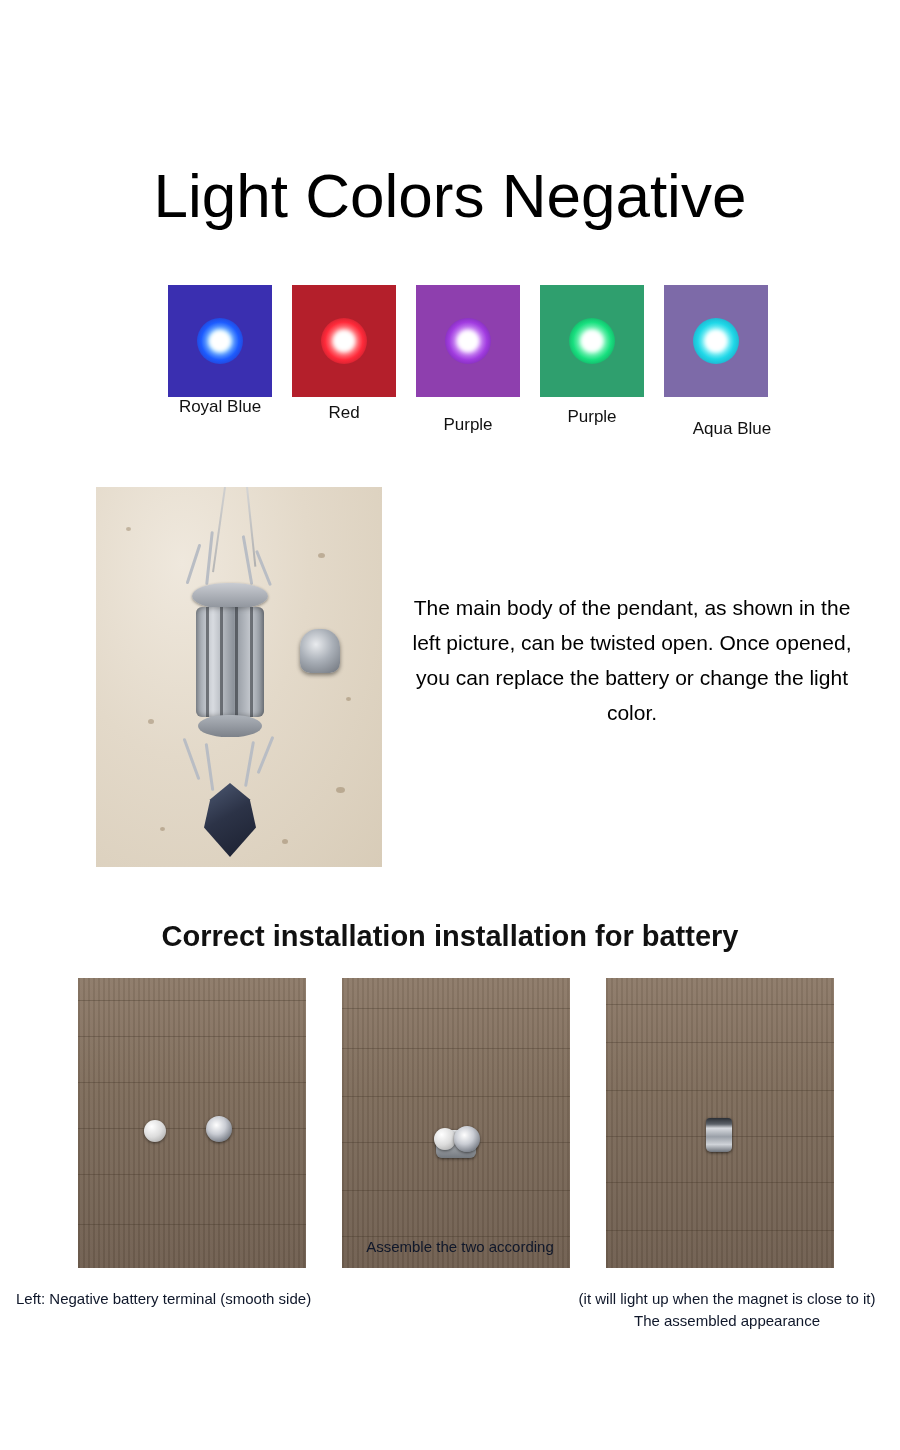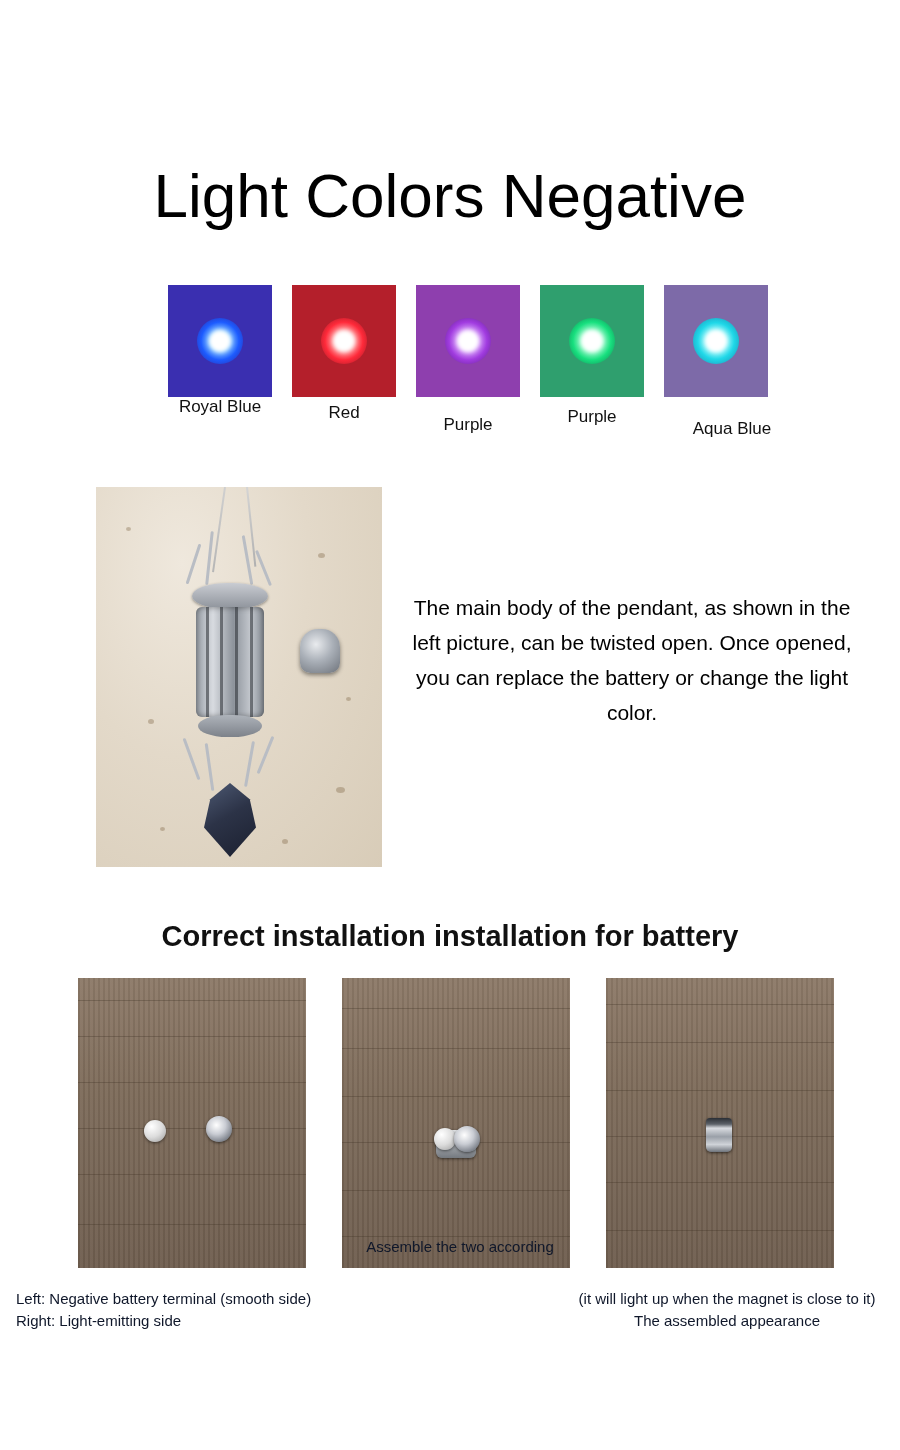--- a/index.html
+++ b/index.html
@@ -383,21 +383,20 @@
   <div class="grain" style="top:64px;"></div>
   <div class="grain" style="top:112px;"></div>
   <div class="grain" style="top:158px;"></div>
   <div class="grain" style="top:204px;"></div>
   <div class="grain" style="top:252px;"></div>
   <div class="assembled-unit2" style="left:100px; top:140px;"></div>
 </div>
 
 <div class="caption cap-1">
   <span class="line">Left: Negative battery terminal (smooth side)</span>
-  <span class="line">Right: Light-emitting side</span>
 </div>
 
 <div class="caption cap-2">
   <span class="line">Assemble the two according</span>
 </div>
 
 <div class="caption cap-3">
   <span class="line">(it will light up when the magnet is close to it)</span>
   <span class="line">The assembled appearance</span>
 </div>

